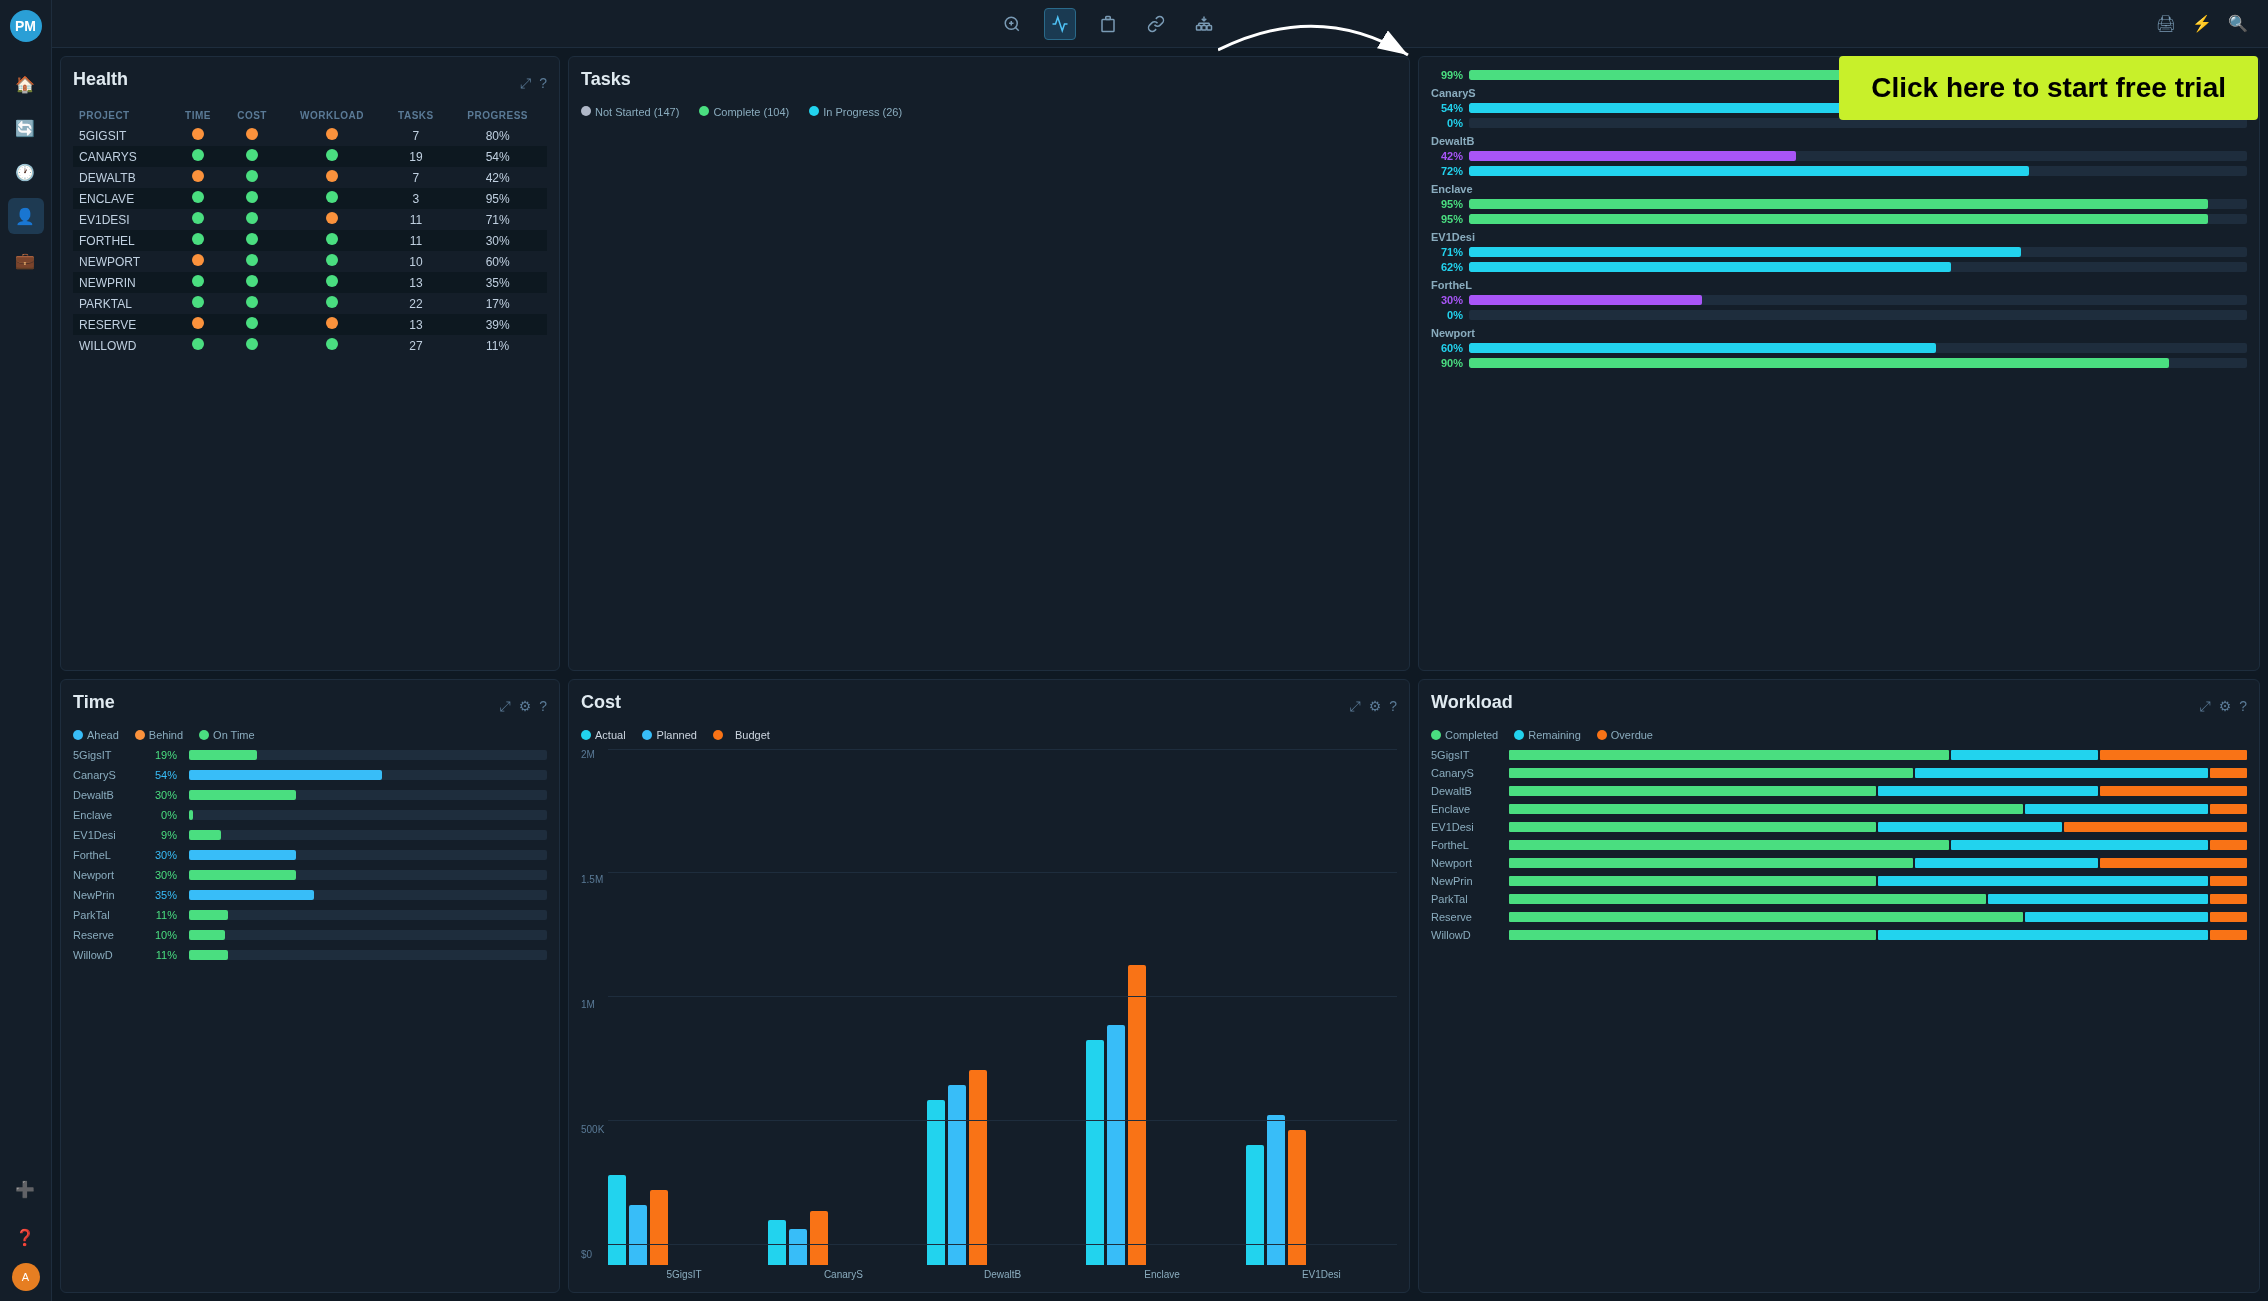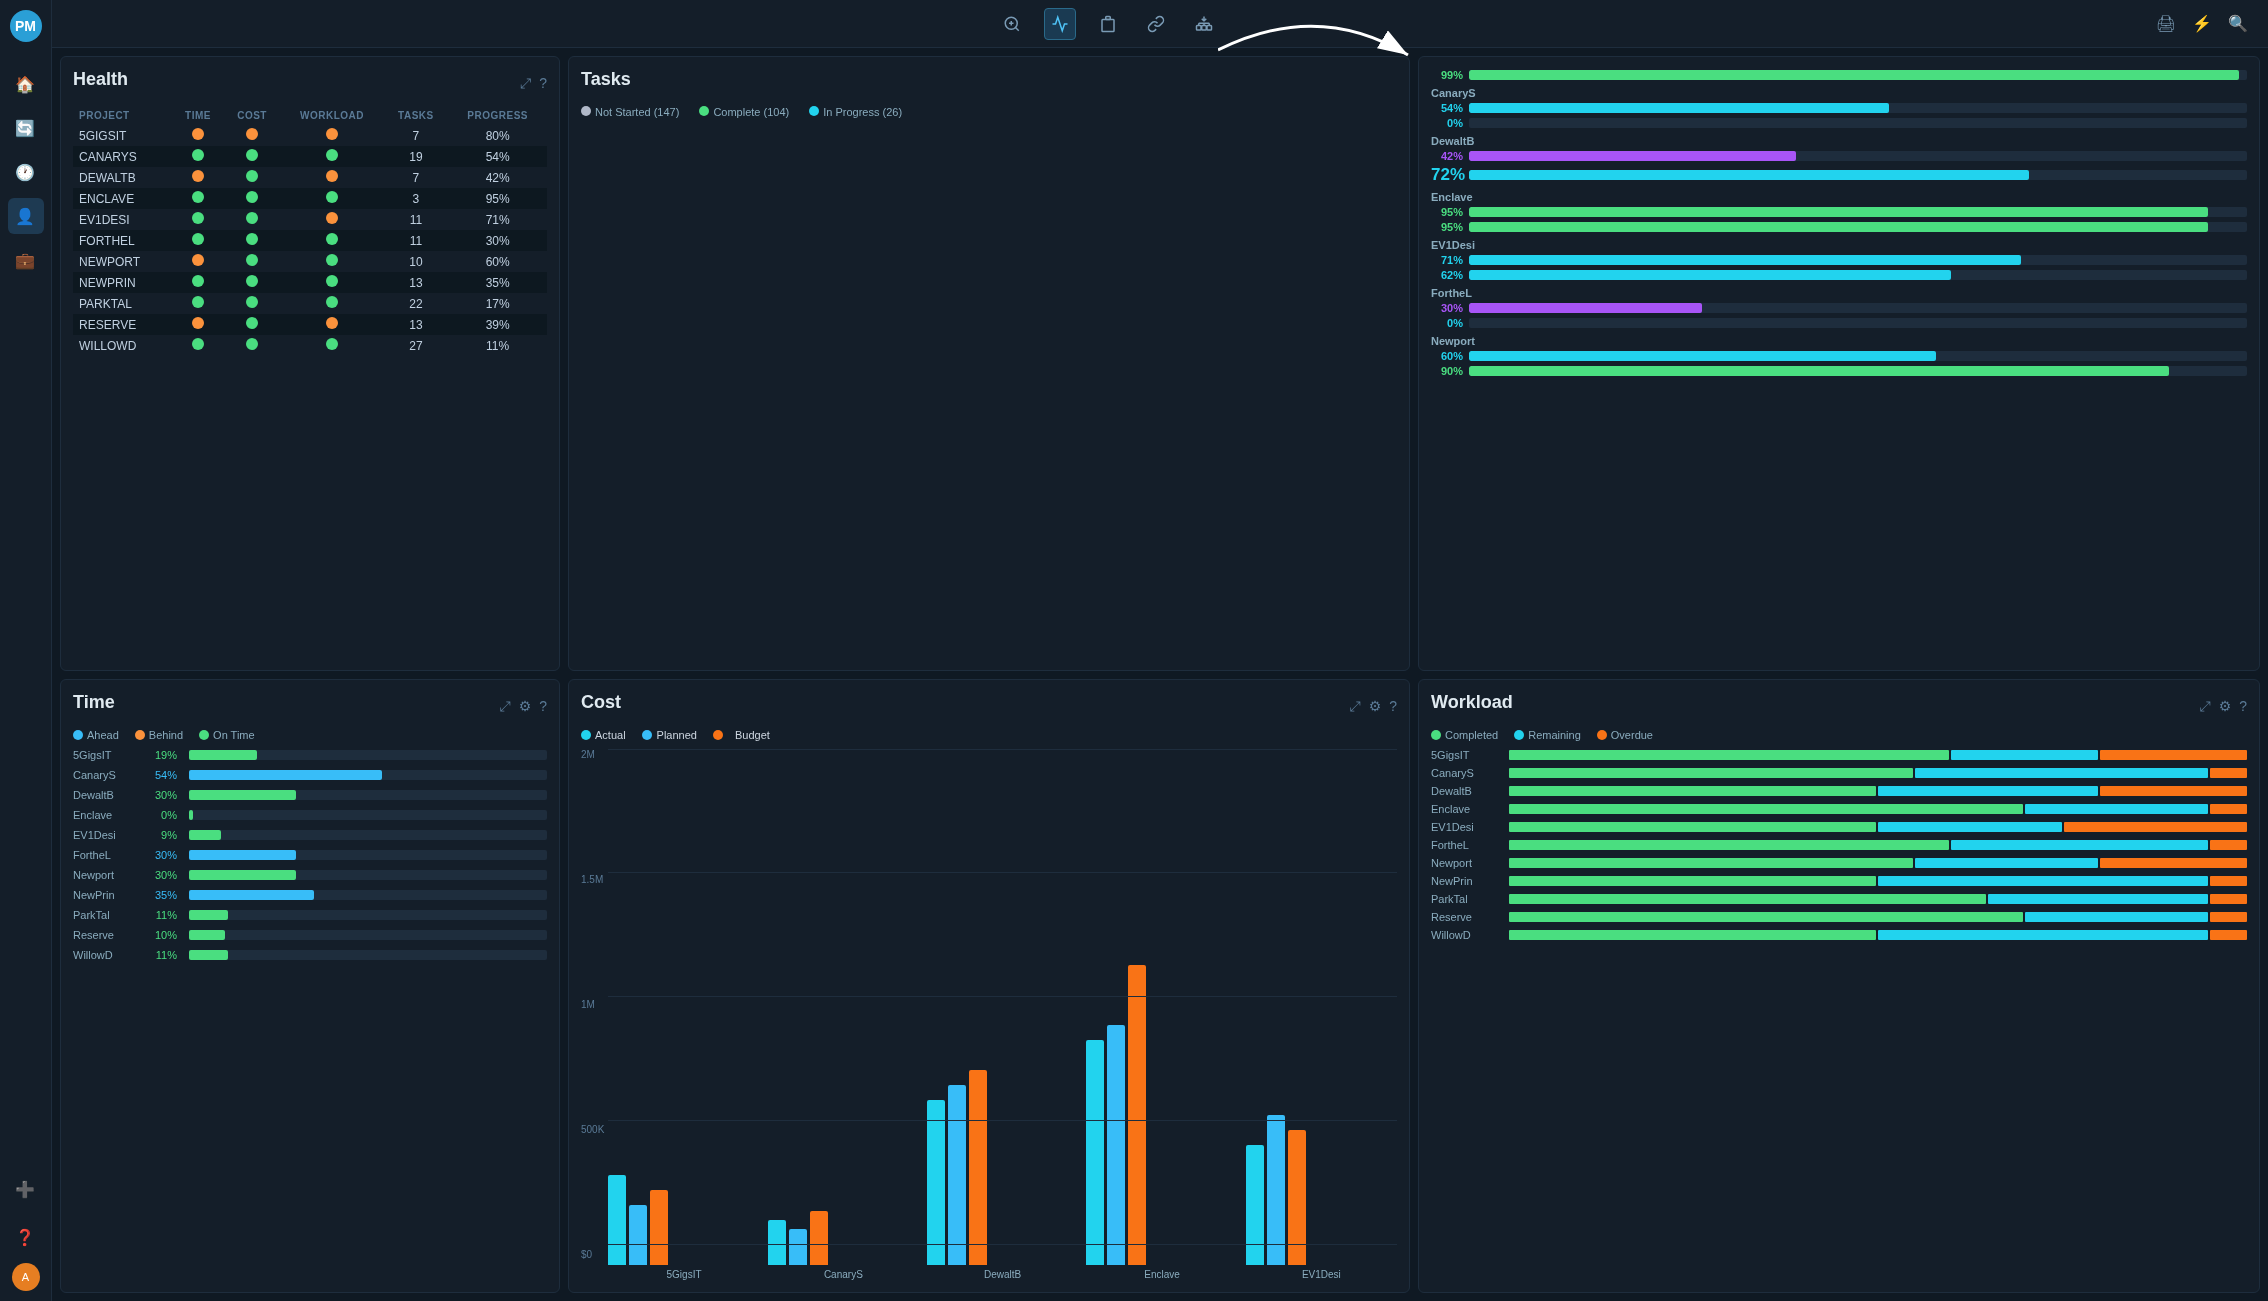--- a/index.html
+++ b/index.html
@@ -440,20 +440,21 @@
             <line x1="5" y1="11" x2="19" y2="11"></line>
           </svg>
       </div>
     </div>
     <div class="toolbar-right">
       <span>🖨</span>
       <span>⚡</span>
       <span>🔍</span>
     </div>
 
+    <div class="cta-banner">Click here to start free trial</div>
 
     <svg class="cta-arrow" width="200" height="60" viewBox="0 0 200 60">
       <path d="M 0 30 Q 100 -20 190 35" stroke="white" stroke-width="3" fill="none" marker-end="url(#arrowhead)"></path>
       <defs>
         <marker id="arrowhead" markerWidth="10" markerHeight="7" refX="10" refY="3.5" orient="auto">
           <polygon points="0 0, 10 3.5, 0 7" fill="white"></polygon>
         </marker>
       </defs>
     </svg>
   </div>
@@ -612,21 +613,21 @@
           <div style="display: flex; flex-direction: column; gap: 3px; margin-bottom: 6px;">
             <div style="font-size:11px;color:#8aacbe;">DewaltB</div>
     <div style="display:flex;align-items:center;gap:6px;">
       <span style="width:32px;text-align:right;font-size:11px;color:#a855f7;">42%</span>
       <div class="progress-bar-bg" style="flex:1;height:10px;background:#1e2d3d;border-radius:2px;">
         <div class="progress-bar-fill" style="width:42%;height:100%;background:#a855f7;border-radius:2px;"></div>
       </div>
     </div>
 
       <div style="display:flex;align-items:center;gap:6px;">
-        <span style="width:32px;text-align:right;font-size:17px;color:#22d3ee;">72%</span>
+        <span style="width:32px;text-align:right;font-size:11px;color:#22d3ee;">72%</span>
         <div class="progress-bar-bg" style="flex:1;height:10px;background:#1e2d3d;border-radius:2px;">
           <div class="progress-bar-fill" style="width:72%;height:100%;background:#22d3ee;border-radius:2px;"></div>
         </div>
       </div>
     </div>
           <div style="display: flex; flex-direction: column; gap: 3px; margin-bottom: 6px;">
             <div style="font-size:11px;color:#8aacbe;">Enclave</div>
     <div style="display:flex;align-items:center;gap:6px;">
       <span style="width:32px;text-align:right;font-size:11px;color:#4ade80;">95%</span>
       <div class="progress-bar-bg" style="flex:1;height:10px;background:#1e2d3d;border-radius:2px;">

